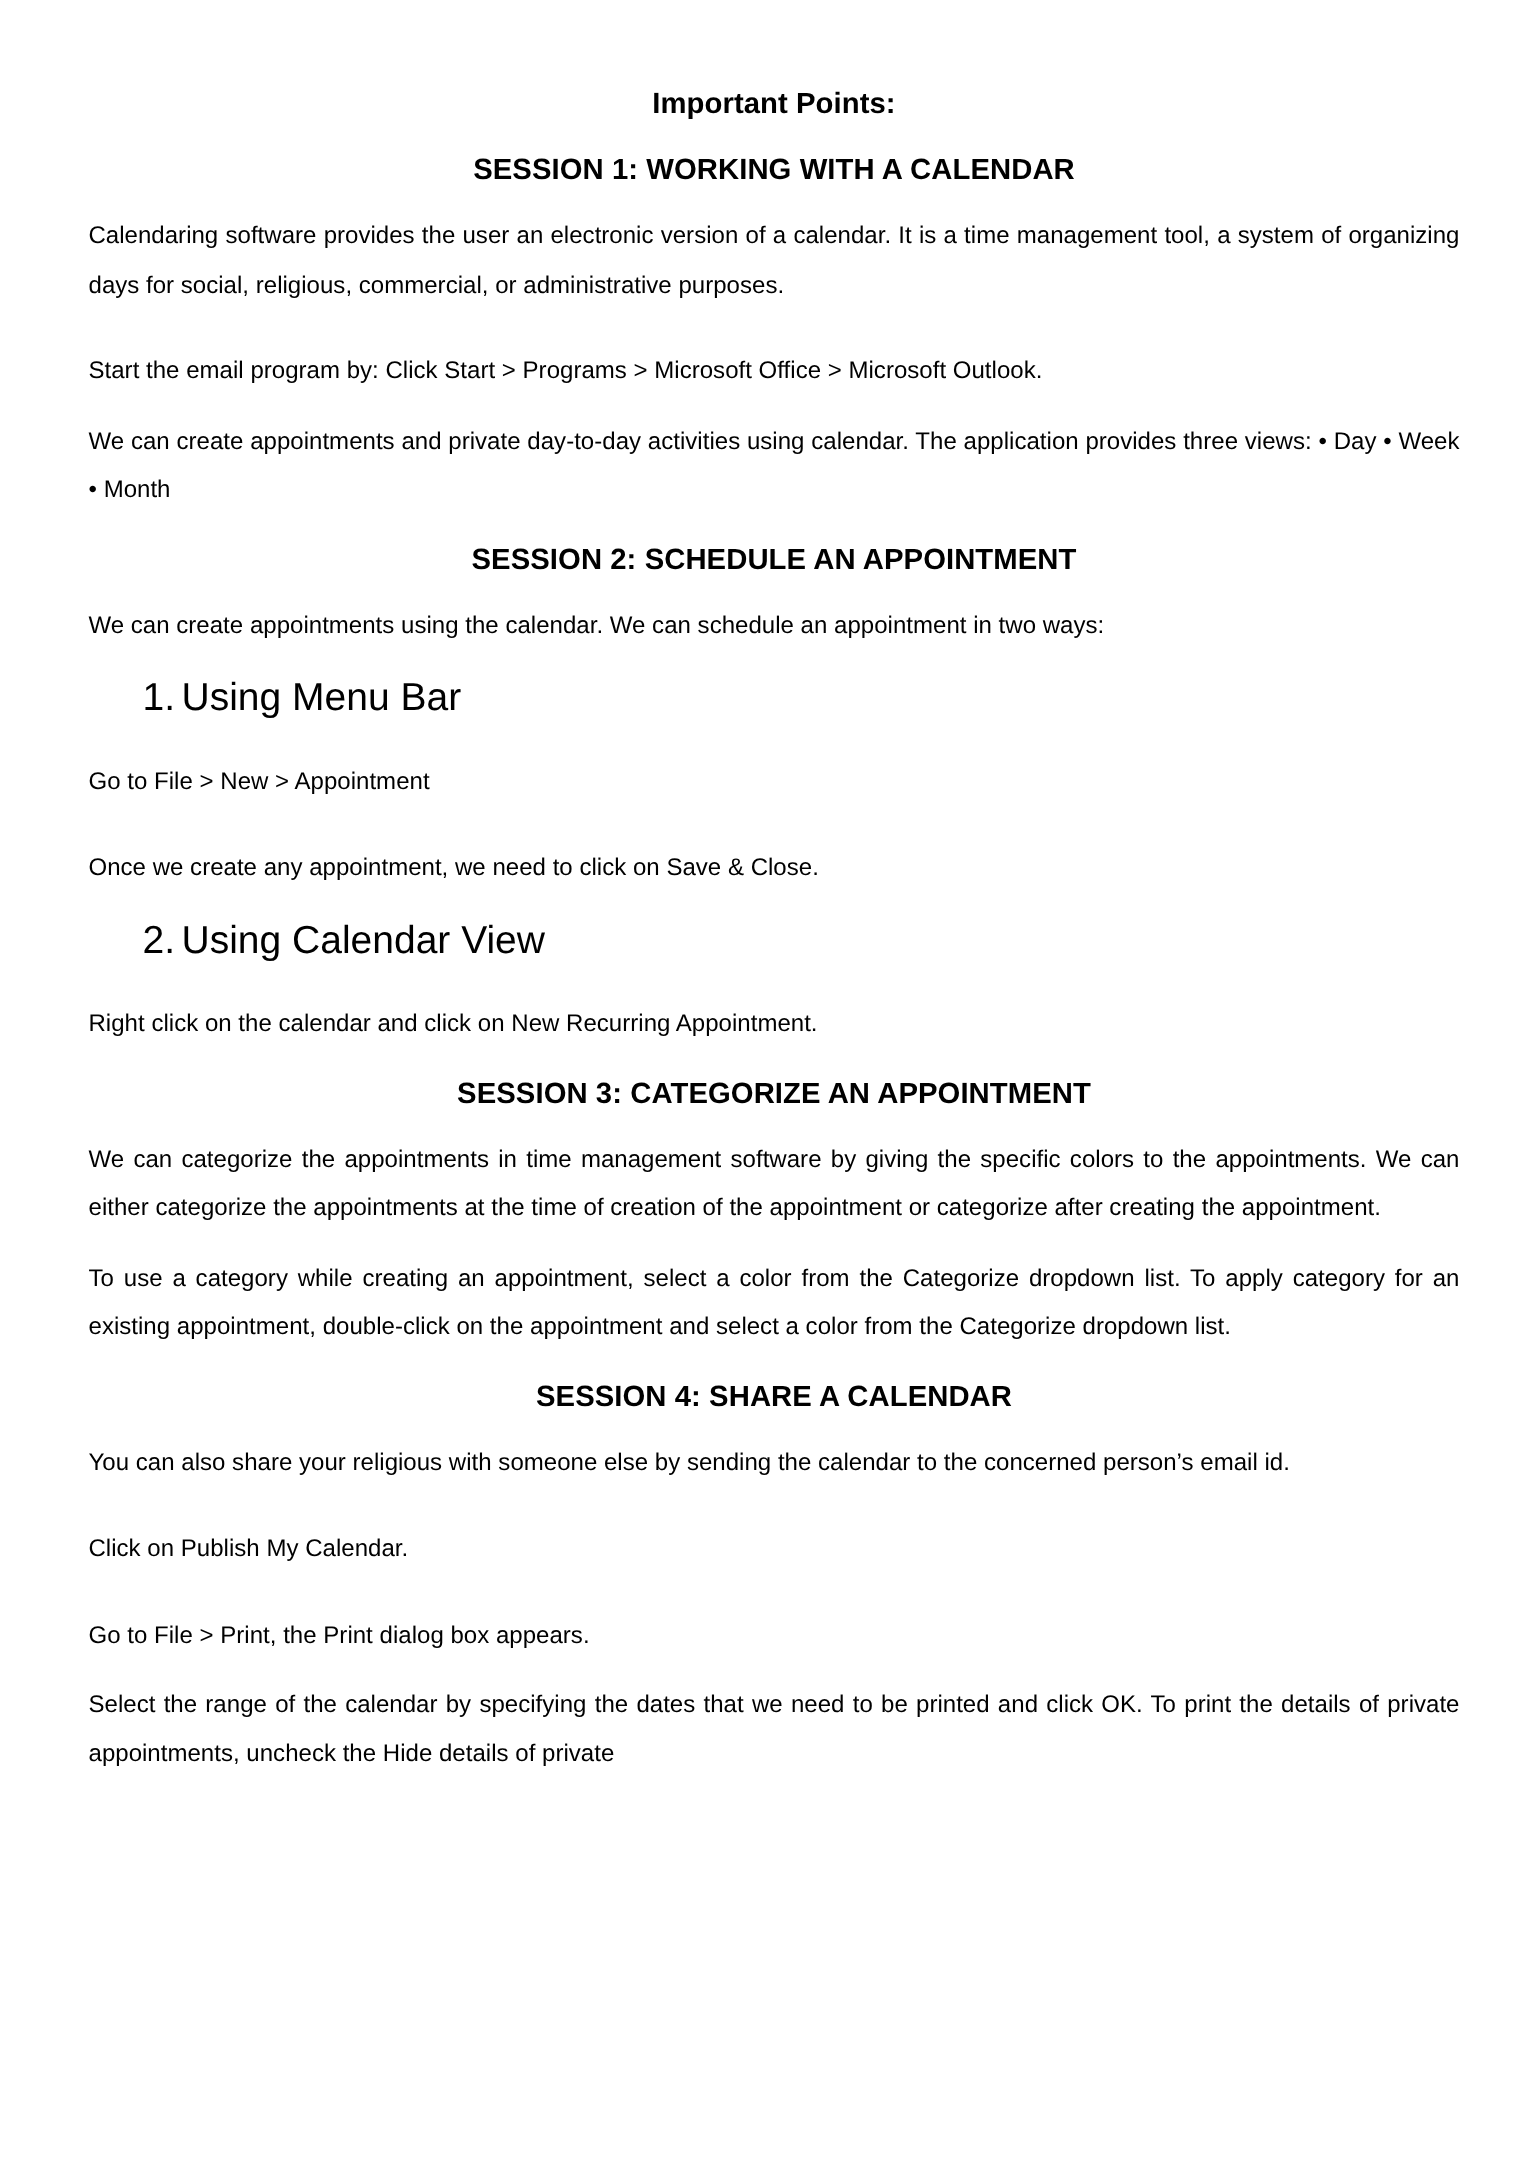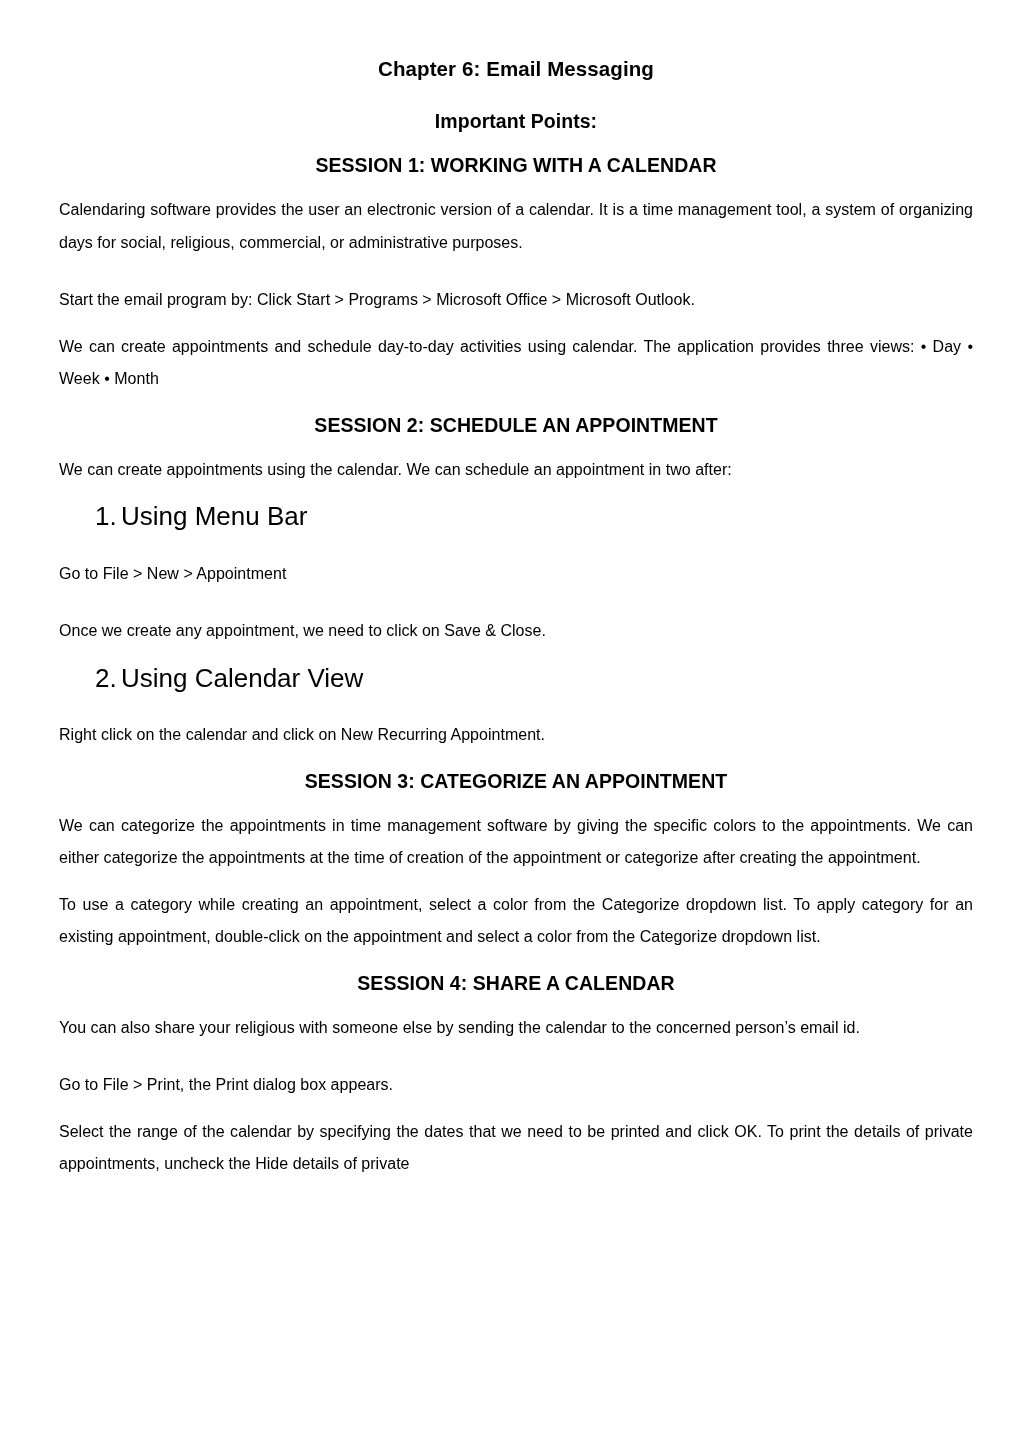--- a/index.html
+++ b/index.html
@@ -65,45 +65,45 @@
     display: inline-block;
     width: 26px;
   }
 </style>
 </head>
 <body>
 
 <div class="page">
   <div class="content">
 
-    <div class="doc-title">Chapter 6: Email Messaging</div>
 
     <div class="heading">Important Points:</div>
 
     <div class="heading">SESSION 1: WORKING WITH A CALENDAR</div>
     <p class="para">Calendaring software provides the user an electronic version of a calendar. It is a time management tool, a system of organizing days for social, religious, commercial, or administrative purposes.</p>
     <p class="para left">Start the email program by: Click Start &gt; Programs &gt; Microsoft Office &gt; Microsoft Outlook.</p>
-    <p class="para">We can create appointments and schedule day-to-day activities using calendar. The application provides three views: • Day • Week • Month</p>
+    <p class="para">We can create appointments and private day-to-day activities using calendar. The application provides three views: • Day • Week • Month</p>
 
     <div class="heading">SESSION 2: SCHEDULE AN APPOINTMENT</div>
-    <p class="para">We can create appointments using the calendar. We can schedule an appointment in two after:</p>
+    <p class="para">We can create appointments using the calendar. We can schedule an appointment in two ways:</p>
 
     <div class="numitem"><span class="num">1.</span><span>Using Menu Bar</span></div>
 
     <p class="para left">Go to File &gt; New &gt; Appointment</p>
     <p class="para left">Once we create any appointment, we need to click on Save &amp; Close.</p>
 
     <div class="numitem"><span class="num">2.</span><span>Using Calendar View</span></div>
 
     <p class="para left">Right click on the calendar and click on New Recurring Appointment.</p>
 
     <div class="heading">SESSION 3: CATEGORIZE AN APPOINTMENT</div>
     <p class="para">We can categorize the appointments in time management software by giving the specific colors to the appointments. We can either categorize the appointments at the time of creation of the appointment or categorize after creating the appointment.</p>
     <p class="para">To use a category while creating an appointment, select a color from the Categorize dropdown list. To apply category for an existing appointment, double-click on the appointment and select a color from the Categorize dropdown list.</p>
 
     <div class="heading">SESSION 4: SHARE A CALENDAR</div>
     <p class="para">You can also share your religious with someone else by sending the calendar to the concerned person’s email id.</p>
+    <p class="para left">Click on Publish My Calendar.</p>
 
     <p class="para left">Go to File &gt; Print, the Print dialog box appears.</p>
     <p class="para">Select the range of the calendar by specifying the dates that we need to be printed and click OK. To print the details of private appointments, uncheck the Hide details of private</p>
 
   </div>
 </div>
 
 </body></html>

